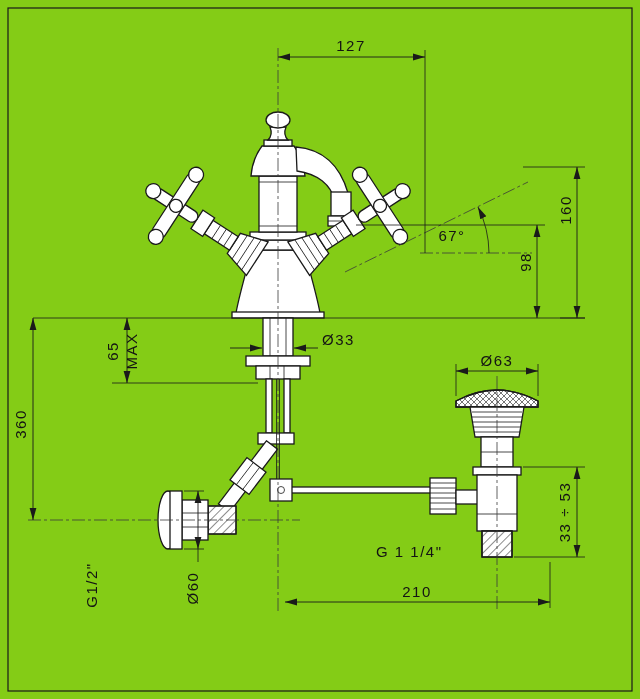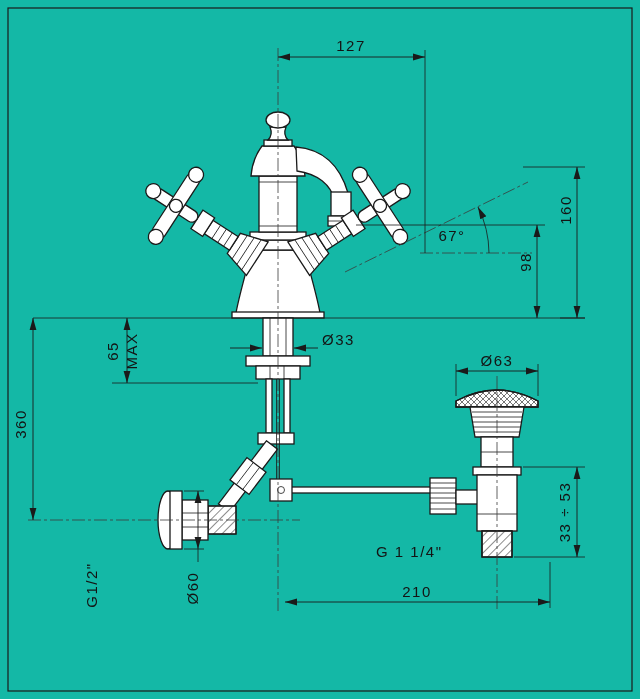--- a/index.html
+++ b/index.html
@@ -1,17 +1,17 @@
 <!DOCTYPE html>
 <html><head>
 <meta charset="utf-8">
 <style>
   html,body{margin:0;padding:0;background:#ffffff;}
   .page{
-    width:640px;height:699px;position:relative;background:#14b8a6;
+    width:640px;height:699px;position:relative;background:#84cc16;
     font-family:"Liberation Sans","DejaVu Sans",sans-serif;
     overflow:hidden;
   }
   svg{display:block;}
   .s{stroke:#1a1a1a;stroke-width:1.3;}
   .f{fill:#ffffff;}
   .thin{stroke:#1a1a1a;stroke-width:0.8;fill:none;}
   .dim{stroke:#1a1a1a;stroke-width:0.9;fill:none;}
   .cl{stroke:#3a3a3a;stroke-width:0.8;fill:none;stroke-dasharray:13 3 3 3;}
   .lbl{font:15px "Liberation Sans","DejaVu Sans",sans-serif;letter-spacing:1.5px;fill:#141414;}

